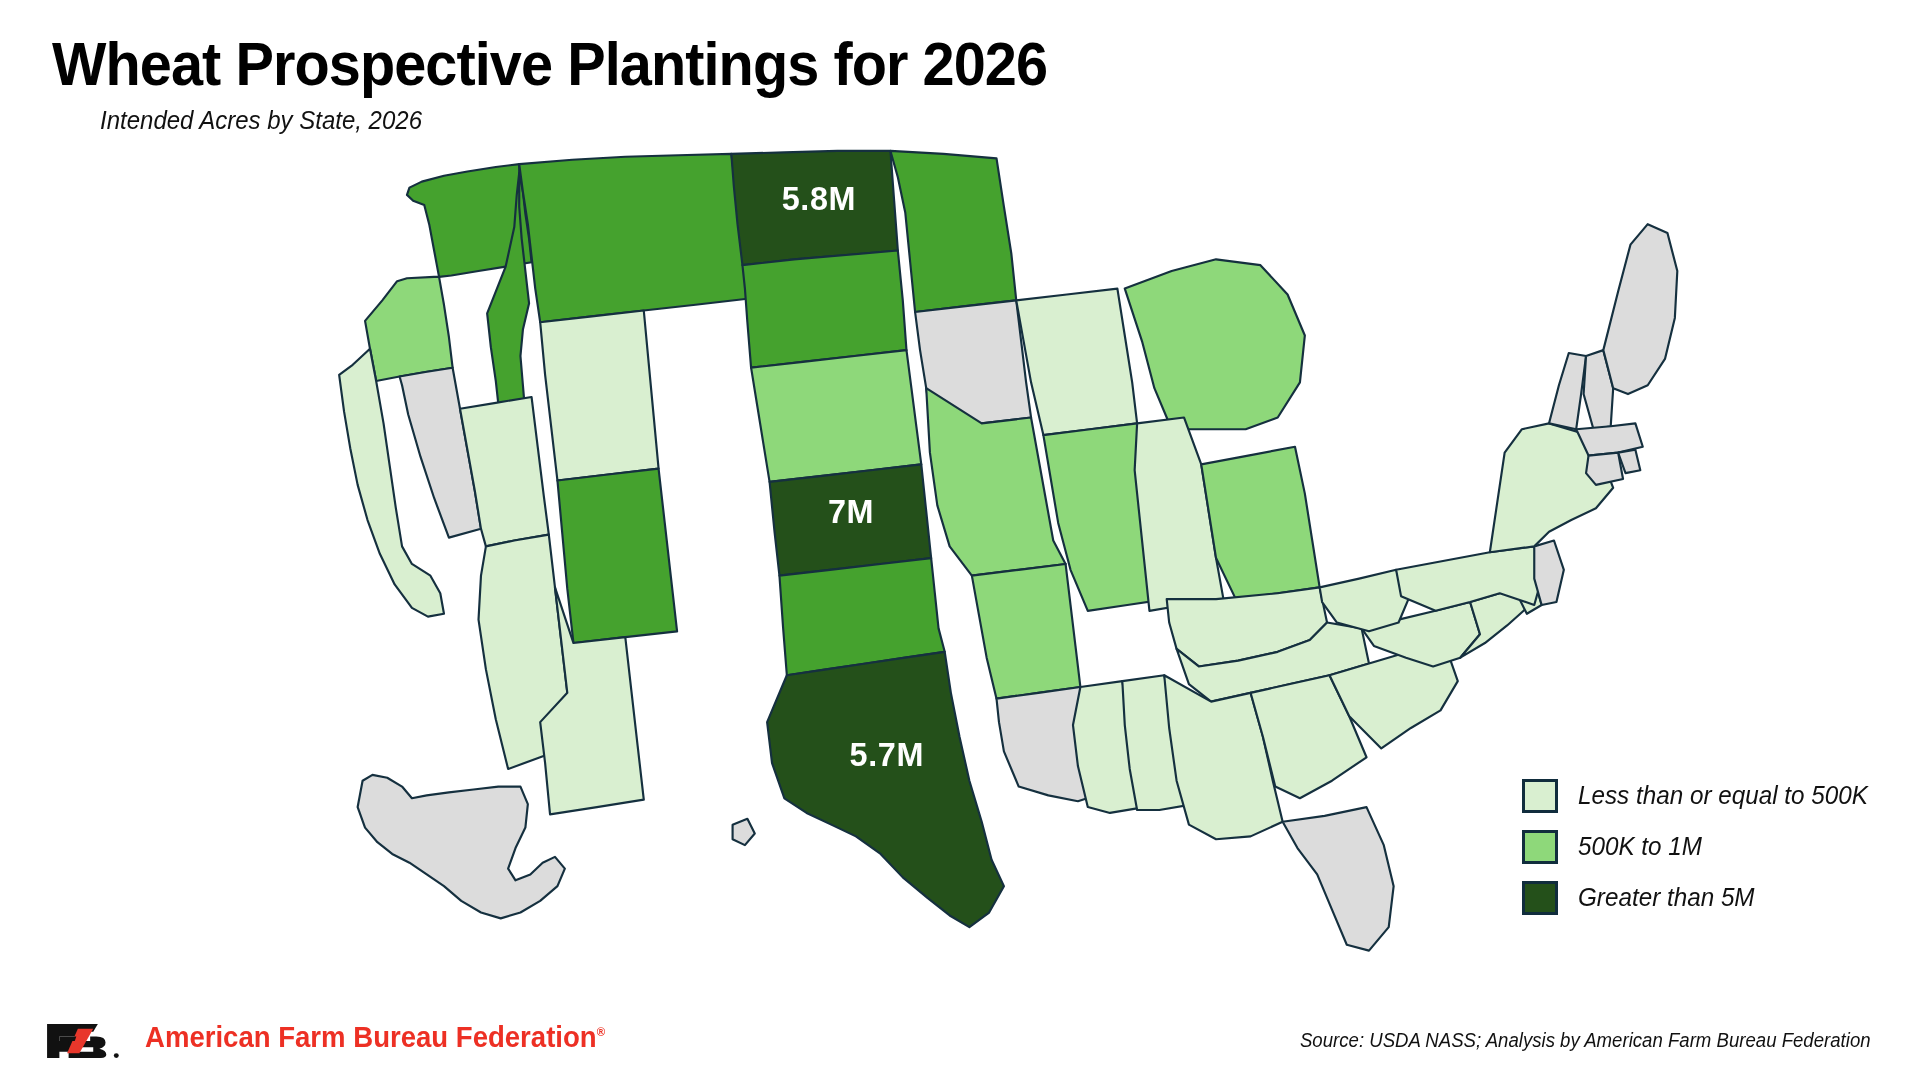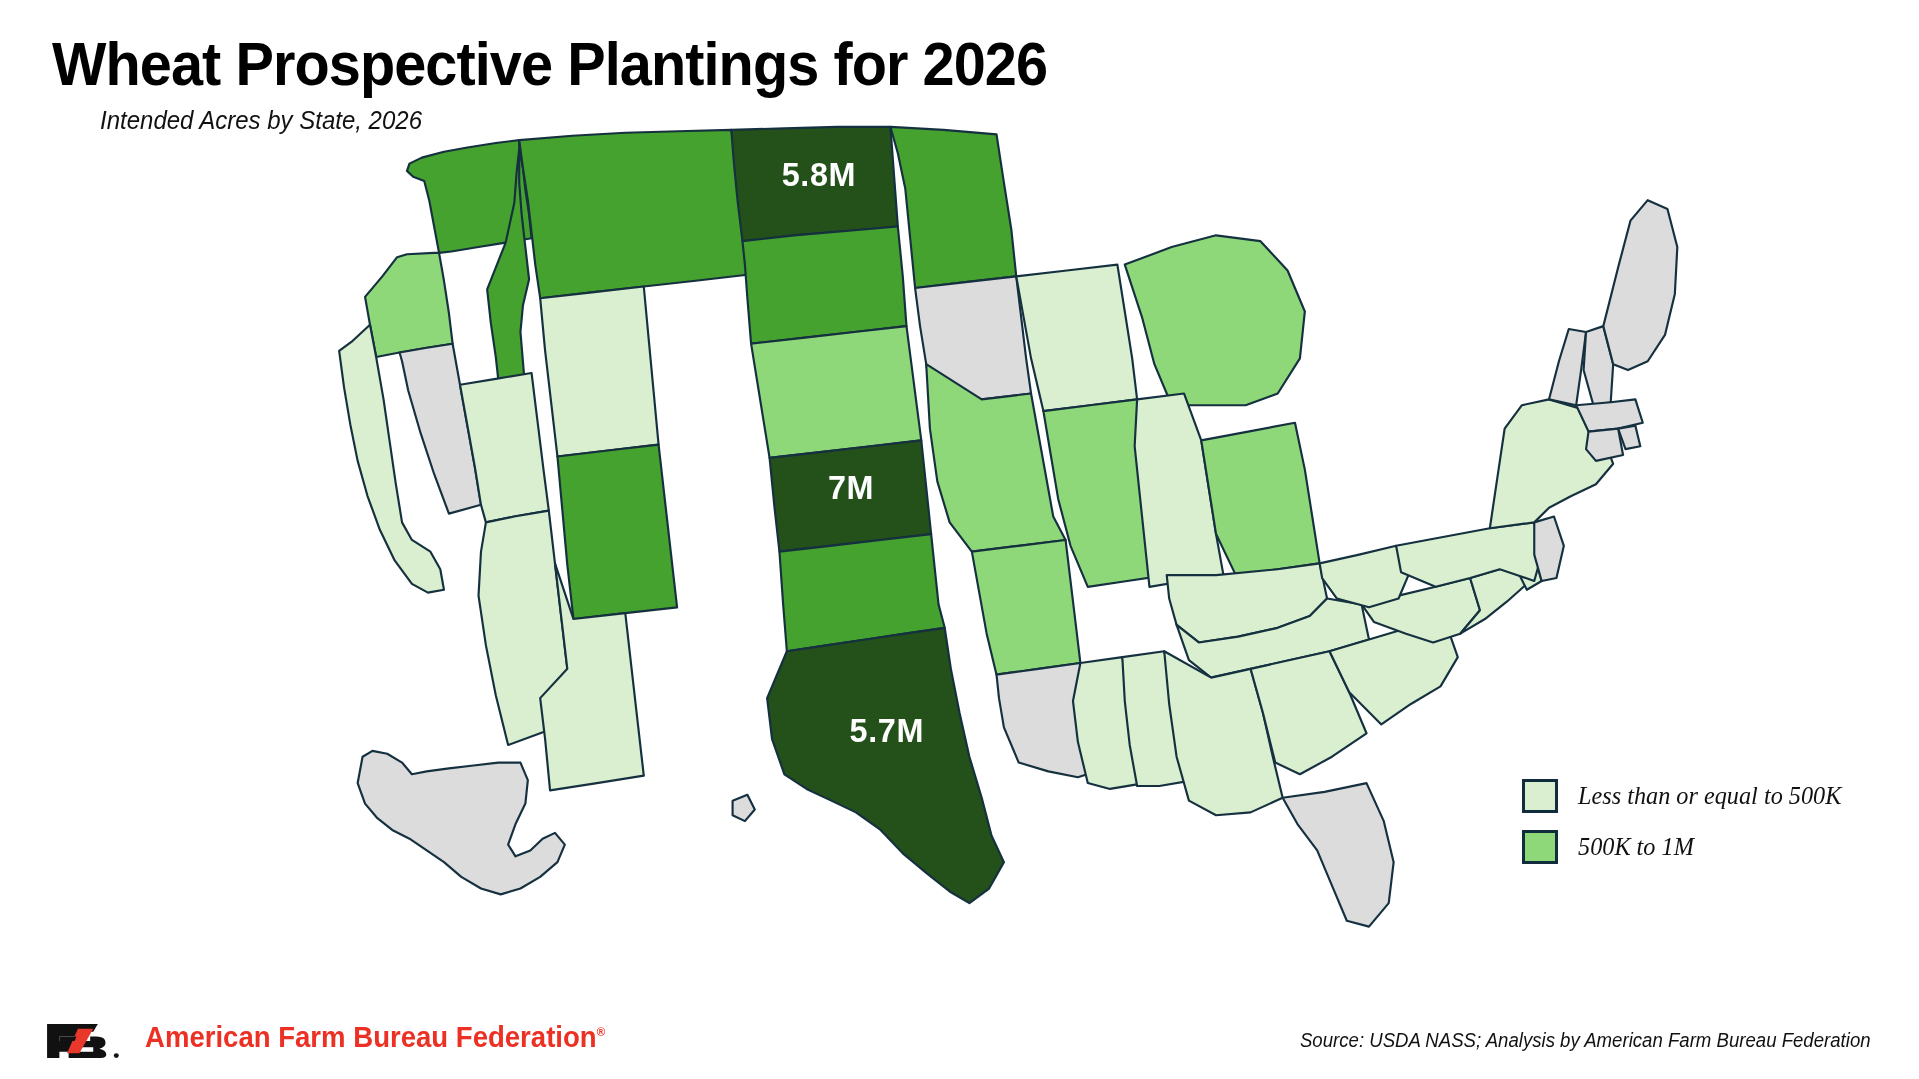--- a/index.html
+++ b/index.html
@@ -12,32 +12,32 @@
     letter-spacing:-1px; white-space:nowrap;
     font-family:"Liberation Sans", sans-serif;
     transform:scaleX(0.93); transform-origin:left center;
   }
   #page-subtitle {
     position:absolute; left:100px; top:106px;
     font-size:25px; font-style:italic; color:#111111; white-space:nowrap;
     transform:scaleX(0.96); transform-origin:left center;
   }
 
-  #map-area { position:absolute; left:0; top:124px; width:1617px; height:880px; }
+  #map-area { position:absolute; left:0; top:148px; width:1617px; height:880px; }
   #us-map { position:absolute; left:230px; top:0px; width:1480px; height:880px; }
   #us-map svg { width:100%; height:100%; display:block; }
 
   .state { stroke:#15303f; stroke-width:1.4; stroke-linejoin:round; }
   .state-label {
     fill:#ffffff; font-family:"Liberation Sans", sans-serif;
     font-weight:bold; font-size:21px; text-anchor:middle;
     paint-order:stroke; letter-spacing:0.4px;
   }
 
-  #legend { position:absolute; left:1522px; top:770px; width:390px;font-family:Liberation Serif, serif; }
+  #legend { position:absolute; left:1522px; top:770px; width:390px; }
   .legend-row { display:flex; align-items:center; height:51px; }
   .legend-swatch {
     width:36px; height:34px; border:3px solid #112d3d; flex:0 0 auto;
   }
   .legend-label {
     margin-left:20px; font-size:25px; font-style:italic;
     color:#111111; white-space:nowrap;
     transform:scaleX(0.97); transform-origin:left center;
   }
 
@@ -130,20 +130,24 @@
 
   <div id="legend">
     <div class="legend-row">
       <span class="legend-swatch" style="background: rgb(217, 239, 208);"></span>
       <span class="legend-label">Less than or equal to 500K</span>
     </div>
     <div class="legend-row">
       <span class="legend-swatch" style="background: rgb(142, 216, 122);"></span>
       <span class="legend-label">500K to 1M</span>
     </div>
+    <div class="legend-row">
+      <span class="legend-swatch" style="background: rgb(36, 80, 26);"></span>
+      <span class="legend-label">Greater than 5M</span>
+    </div>
   </div>
 
   <div id="footer">
     <div id="brand">
       <svg id="brand-mark" viewBox="0 0 100 52">
         <path d="M2 4 L52 4 L40 20 L18 20 L18 26 L38 26 L30 40 L18 40 L18 48 L2 48 Z" fill="#111111"></path>
         <path d="M46 4 L68 4 L62 14 L44 14 Z" fill="#111111"></path>
         <path d="M40 20 L66 20 Q78 20 78 28 Q78 34 70 36 Q79 38 79 44 Q79 48 72 48 L30 48 L30 40 L62 40 L62 34 L34 34 L30 40 L30 26 L58 26 L58 20 Z" fill="#111111"></path>
         <path d="M42 10 L62 10 L44 42 L28 42 Z" fill="#e8372b"></path>
         <path d="M18 20 L18 26 L38 26 L40 20 Z" fill="#111111"></path>

